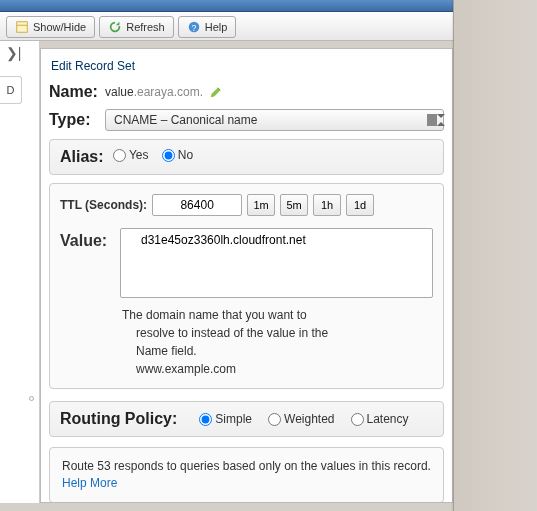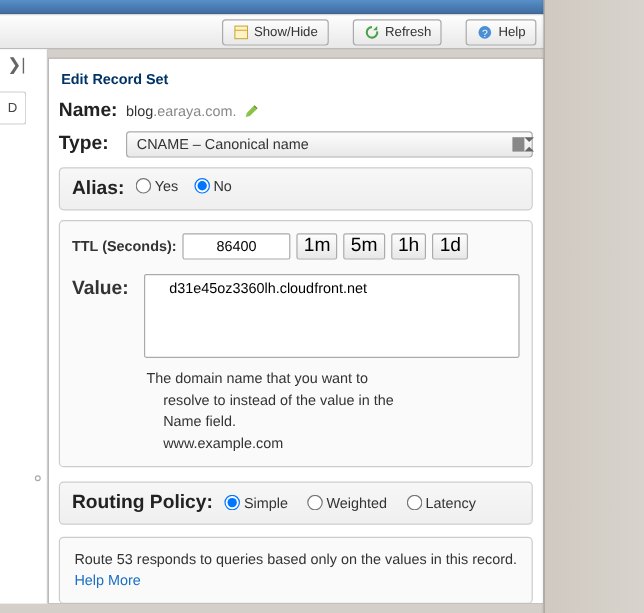--- a/index.html
+++ b/index.html
@@ -1,45 +1,45 @@
 <!DOCTYPE html>
 <html><head>
 <meta charset="utf-8">
 <style>
   * { box-sizing: border-box; margin: 0; padding: 0; }
   body { font-family: Arial, Helvetica, sans-serif; font-size: 12px; color: #333; background: #d4cfc8; }
   .outer { width: 537px; height: 511px; position: relative; background: #d4cfc8; }
   .topstrip { position: absolute; left:0; right:84px; top:0; height:12px; background: linear-gradient(#5a8fc8,#3d6ca3); border-bottom:1px solid #2a4d7a;}
-  .toolbar { position: absolute; left:0; right:84px; top:12px; height:29px; background: linear-gradient(#fdfdfd,#e8e8e8); border-bottom:1px solid #bbb; border-top:1px solid #fff; display:flex; justify-content:flex-end; align-items:center; gap:20px; padding:0 6px;}
+  .toolbar { position: absolute; left:0; right:84px; top:12px; height:29px; background: linear-gradient(#fdfdfd,#e8e8e8); border-bottom:1px solid #bbb; border-top:1px solid #fff; display:flex; align-items:center; gap:4px; padding:0 6px;}
   .tbtn { display:flex; align-items:center; gap:4px; background: linear-gradient(#fdfdfd,#e8e8e8); border:1px solid #aaa; border-radius:3px; padding:2px 8px; font-size:11px; color:#333; cursor:pointer; height:22px;}
   .icon { width:14px; height:14px; display:inline-block;}
   .panel { position:absolute; left:40px; top:48px; right:84px; bottom:8px; background:#fff; border:1px solid #bbb; padding:8px 8px; overflow:auto;}
   .gutter { position:absolute; left:0; top:41px; width:40px; bottom:8px; background:#fff; border-right:1px solid #ccc;}
   .chev { position:absolute; left:6px; top:4px; font-size:14px; color:#666; cursor:pointer;}
   .side-d-wrap { position:absolute; left:0; top:35px; width:22px; height:28px; background:#fff; border:1px solid #ccc; border-left:none; border-radius:0 3px 3px 0; display:flex; align-items:center; justify-content:center; color:#444; font-size:11px;}
   .side-dot { position:absolute; left:29px; top:355px; width:5px; height:5px; background:transparent; border:1px solid #aaa; border-radius:50%;}
-  .title { color:#003366; font-weight:bold; font-size:12px; margin:2px 0 10px 2px;}
+  .title { color:#003366; font-weight:normal; font-size:12px; margin:2px 0 10px 2px;}
   .row { display:flex; align-items:center; margin-bottom:8px;}
   .lbl { font-weight:bold; width:50px; font-size:16px; color:#222;}
   .nameval { color:#888; font-size:12px; margin-left:6px;}
   .nameval .blog { color:#333;}
   .pencil { margin-left:6px; color:#7bbf3a; font-size:13px; cursor:pointer;}
   .select { flex:1; margin-left:6px; height:22px; border:1px solid #aaa; border-radius:3px; background: linear-gradient(#fdfdfd,#e8e8e8); padding:0 20px 0 8px; font-size:12px; position:relative; display:flex; align-items:center; cursor:pointer;}
   .select::after { content:""; position:absolute; right:6px; top:4px; width:10px; height:12px; background: linear-gradient(#888,#888); -webkit-mask: none; }
   .caret { position:absolute; right:6px; top:50%; transform:translateY(-50%); width:0;height:0;}
   .caret::before{content:"";position:absolute;bottom:2px;left:0;border-left:4px solid transparent;border-right:4px solid transparent;border-top:4px solid #666;}
   .caret::after{content:"";position:absolute;top:2px;left:0;border-left:4px solid transparent;border-right:4px solid transparent;border-bottom:4px solid #666;}
   .block { margin-top:4px; border:1px solid #ccc; border-radius:4px; background: linear-gradient(#f7f7f7,#efefef); padding:8px 10px;}
   .block2 { margin-top:8px; border:1px solid #ccc; border-radius:4px; background:#fafafa; padding:10px 10px;}
-  .radio { display:inline-flex; align-items:flex-start; gap:3px; margin-right:10px; font-size:12px; cursor:pointer;}
+  .radio { display:inline-flex; align-items:flex-end; gap:3px; margin-right:10px; font-size:12px; cursor:pointer;}
   .radio input { margin:0;}
   .ttlrow { display:flex; align-items:center; gap:5px; margin-bottom:12px;}
   .ttlrow .lbl2 { font-weight:bold; font-size:12px;}
   .ttlinput { width:90px; height:22px; border:1px solid #aaa; border-radius:2px; text-align:center; font-size:12px;}
-  .pbtn { height:22px; min-width:28px; border:1px solid #aaa; border-radius:2px; background:linear-gradient(#fdfdfd,#e8e8e8); font-size:16px; cursor:pointer; padding:0 5px;}
+  .pbtn { height:22px; min-width:28px; border:1px solid #aaa; border-radius:2px; background:linear-gradient(#fdfdfd,#e8e8e8); font-size:11px; cursor:pointer; padding:0 5px;}
   .valrow { display:flex; gap:10px;}
   .valrow .lbl2 { font-weight:bold; font-size:16px; width:50px; padding-top:4px;}
   .valta { flex:1; height:70px; border:1px solid #aaa; border-radius:2px; padding:4px 20px; font-size:12px; font-family:inherit; resize:none;}
   .help { margin:8px 0 0 62px; font-size:12px; color:#333; line-height:1.5;}
   .help .indent { margin-left:14px;}
   .rpolicy { display:flex; align-items:center; gap:6px;}
   .infobox { margin-top:10px; border:1px solid #ccc; border-radius:4px; background:#fafafa; padding:10px 12px; font-size:12px; line-height:1.4;}
   .infobox a { color:#1a6fc4; text-decoration:none; cursor:pointer;}
   .rside { position:absolute; right:0; top:0; width:84px; bottom:0; background: linear-gradient(90deg,#cfc9c1,#d8d3cc); border-left:1px solid #b8b2aa;}
   .shadow { position:absolute; right:83px; top:0; width:3px; bottom:0; background:linear-gradient(90deg,transparent,rgba(0,0,0,.12));}
@@ -88,21 +88,21 @@
     </div>
     <div class="side-dot"></div>
   </div>
 
   <div class="panel">
     <div class="title">Edit Record Set</div>
 
     <div class="row">
       <span class="lbl">Name:</span>
       <span class="nameval">
-        <span class="blog">blog</span><span>.earaya.com.</span>
+        <span class="blog">value</span><span>.earaya.com.</span>
       </span>
       <span class="pencil">
         <svg width="14" height="14" viewBox="0 0 16 16">
             <path d="M2 14l1-4 7-7 3 3-7 7-4 1z" fill="#8bc34a"></path>
             <path d="M10 3l3 3" stroke="#5a8a2a"></path>
           </svg>
       </span>
     </div>
 
     <div class="row">
@@ -143,21 +143,21 @@
       <div class="help">
         <div>The domain name that you want to</div>
         <div class="indent">resolve to instead of the value in the</div>
         <div class="indent">Name field.</div>
         <div class="indent">www.example.com</div>
       </div>
     </div>
 
     <div class="block" style="margin-top:12px;">
       <div class="rpolicy">
-        <span class="lbl" style="width:auto;margin-right:4px;">Routing Policy:</span>
+        <span class="lbl" style="width:auto;margin-right:16px;">Routing Policy:</span>
         <label class="radio">
           <input type="radio" name="rp" checked="" style="">
           <span>Simple</span>
         </label>
         <label class="radio">
           <input type="radio" name="rp" style="">
           <span>Weighted</span>
         </label>
         <label class="radio">
           <input type="radio" name="rp" style="">

